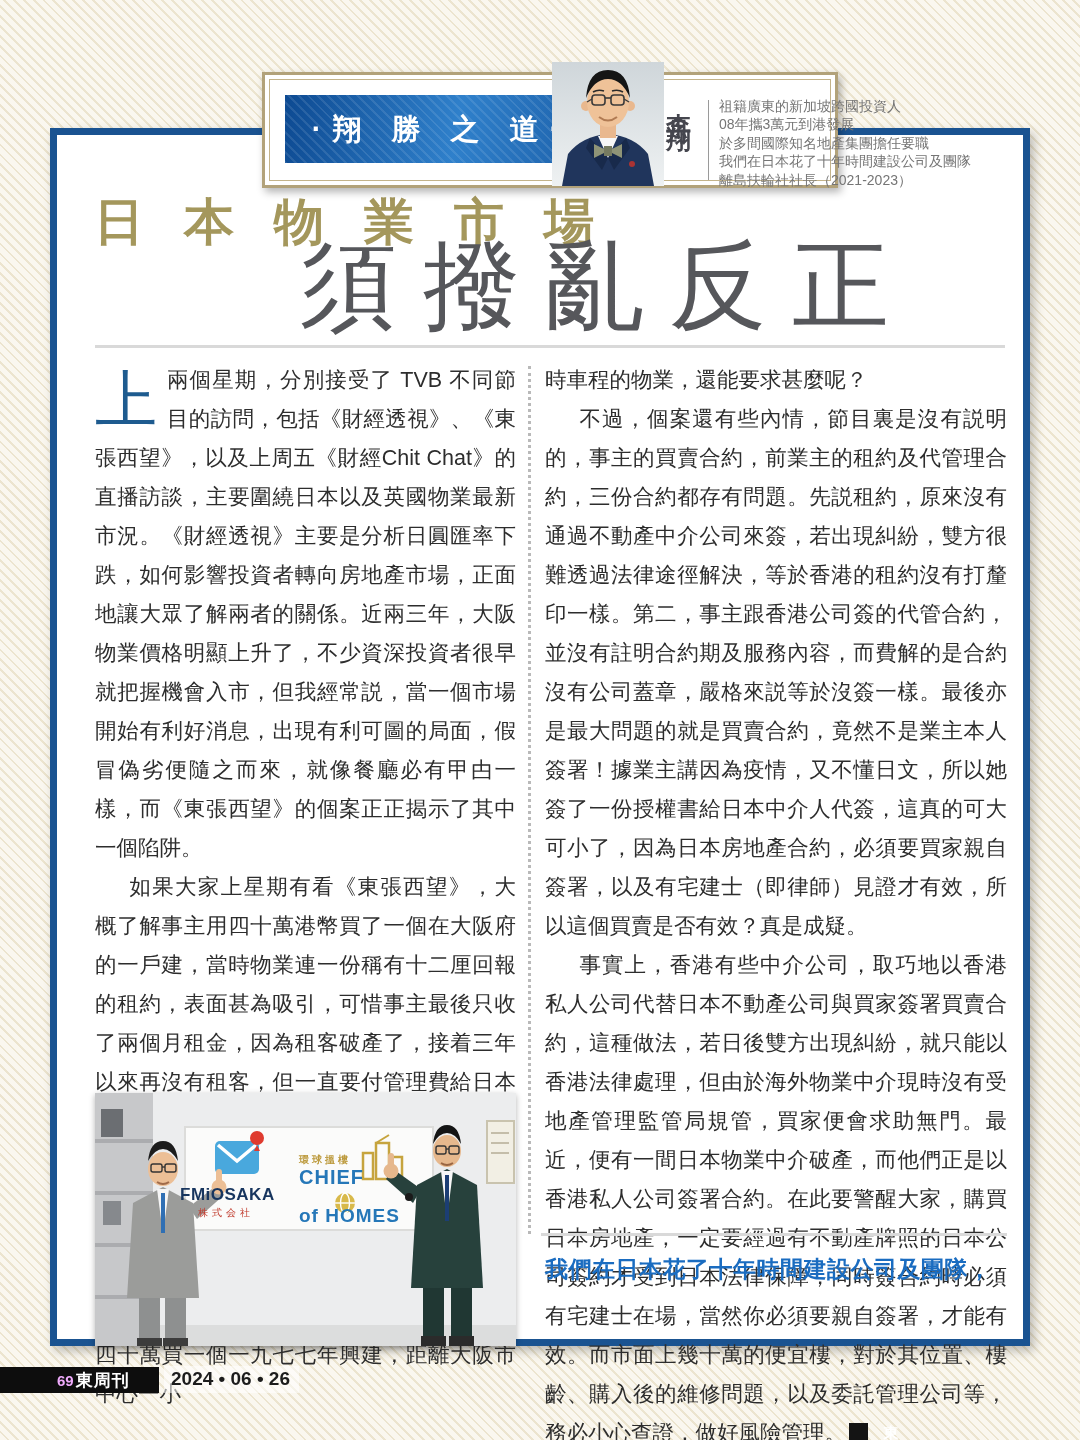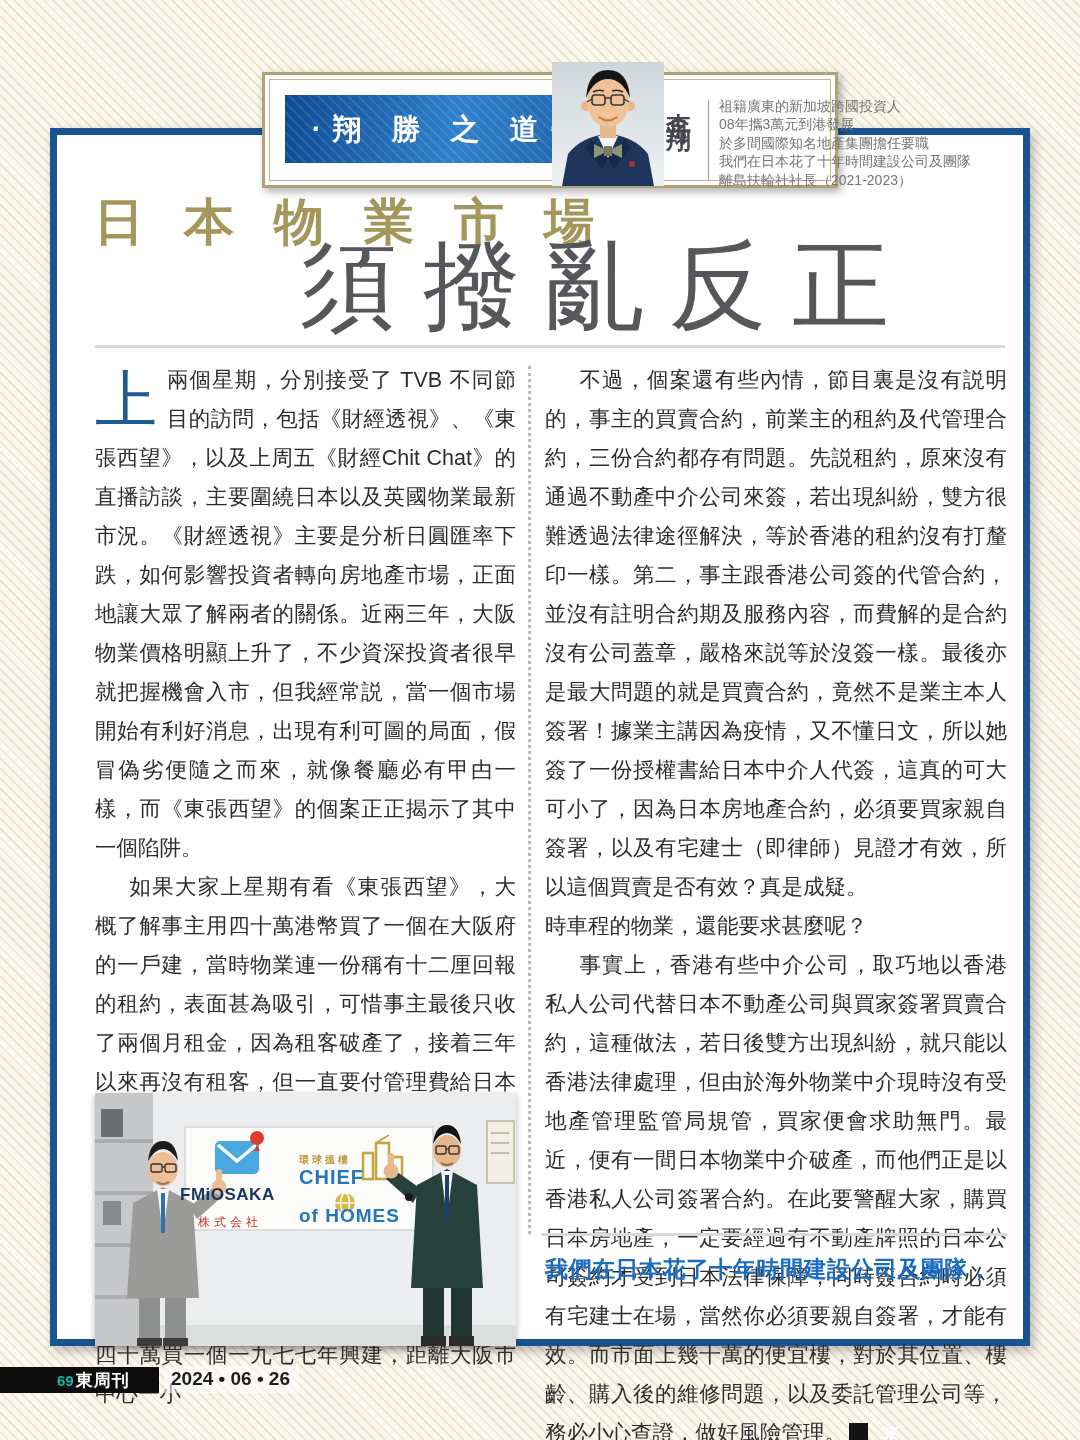--- a/index.html
+++ b/index.html
@@ -44,35 +44,35 @@
   .col-divider{position:absolute;left:528px;top:366px;height:868px;border-left:3px dotted #b9b9b9;z-index:2;}
   .right-rule{position:absolute;left:541px;top:1233px;width:466px;height:3px;background:#d9d9d9;z-index:2;}
   .endmark{display:inline-block;background:#141414;color:#fff;font-size:15px;font-weight:bold;
     width:19px;height:19px;line-height:19px;text-align:center;margin-left:3px;vertical-align:2px;}
   
   .photo{position:absolute;left:95px;top:1093px;width:421px;height:253px;z-index:6;overflow:hidden;
     box-shadow:0 2px 6px rgba(0,0,0,.3);background:#e8e9ea;}
   .photo svg{position:absolute;left:0;top:0;}
   .logo-fm{position:absolute;left:85px;top:92px;width:110px;font-size:17px;font-weight:900;
     color:#17355e;letter-spacing:.5px;z-index:2;}
-  .logo-fm-sub{position:absolute;left:103px;top:113px;font-size:12px;color:#c0392b;letter-spacing:4px;z-index:2;margin-top:8px;}
+  .logo-fm-sub{position:absolute;left:103px;top:113px;font-size:10px;color:#c0392b;letter-spacing:4px;z-index:2;}
   .logo-ch-cn{position:absolute;left:204px;top:60px;font-size:10px;font-weight:bold;color:#bd9b3f;
     letter-spacing:3px;z-index:2;}
   .logo-ch-1{position:absolute;left:204px;top:73px;font-size:20px;font-weight:900;color:#2577b8;
     letter-spacing:1px;z-index:2;}
   .logo-ch-2{position:absolute;left:204px;top:112px;font-size:19px;font-weight:900;color:#2577b8;
     letter-spacing:1px;z-index:2;}
   
   .quote{position:absolute;left:545px;top:1254px;z-index:3;color:#1a6cc0;font-weight:900;white-space:nowrap;}
   .quote-l1{display:block;font-size:23px;line-height:31px;letter-spacing:.5px;}
   .quote-l2{display:block;font-size:29px;line-height:36px;letter-spacing:1.5px;}
   
   .footer-bar{position:absolute;left:0;top:1367px;height:26px;width:159px;background:#0d0d0d;
     display:flex;align-items:center;z-index:2;}
-  .page-num{color:#14b8a6;font-weight:bold;font-size:15px;margin-left:57px;}
+  .page-num{color:#f0abfc;font-weight:bold;font-size:15px;margin-left:57px;}
   .mag-name{color:#fff;font-weight:900;font-size:17px;margin-left:2px;letter-spacing:1px;white-space:nowrap;}
   .footer-date{position:absolute;left:164px;top:1366px;z-index:2;font-size:19px;font-weight:600;color:#1c1c1c;
     background:rgba(255,255,255,.55);padding:2px 9px 3px 7px;white-space:nowrap;}
 </style>
 </head>
 <body>
 
 <div id="canvas">
 
   <div class="page"></div>
@@ -132,22 +132,22 @@
   <div class="title-rule"></div>
 
   <div class="col-left">
     <p class="para"><span class="dropcap">上</span><span>兩個星期，分別接受了 TVB 不同節目的訪問，包括《財經透視》、《東張西望》，以及上周五《財經Chit Chat》的直播訪談，主要圍繞日本以及英國物業最新市況。《財經透視》主要是分析日圓匯率下跌，如何影響投資者轉向房地產市場，正面地讓大眾了解兩者的關係。近兩三年，大阪物業價格明顯上升了，不少資深投資者很早就把握機會入市，但我經常説，當一個市場開始有利好消息，出現有利可圖的局面，假冒偽劣便隨之而來，就像餐廳必有甲甴一樣，而《東張西望》的個案正正揭示了其中一個陷阱。</span></p>
     <p class="para indent"><span>如果大家上星期有看《東張西望》，大概了解事主用四十萬港幣買了一個在大阪府的一戶建，當時物業連一份稱有十二厘回報的租約，表面甚為吸引，可惜事主最後只收了兩個月租金，因為租客破產了，接着三年以來再沒有租客，但一直要付管理費給日本中介公司。節目播出後網民對於事主連「大阪市」與「大阪府」都分不清，買了甚麼位置又不知道，實在「唔抵幫」。這一點我是認同的，因為現今買海外物業實在不能再説甚麼隔山買牛，只要上網Google，實景圖任你看，如何乘車亦很容易搜尋得到。再者，四十萬買一個一九七七年興建，距離大阪市中心一小</span></p>
   </div>
 
   <div class="col-divider"></div>
 
   <div class="col-right">
+    <p class="para"><span>時車程的物業，還能要求甚麼呢？</span></p>
     <p class="para indent"><span>不過，個案還有些內情，節目裏是沒有説明的，事主的買賣合約，前業主的租約及代管理合約，三份合約都存有問題。先説租約，原來沒有通過不動產中介公司來簽，若出現糾紛，雙方很難透過法律途徑解決，等於香港的租約沒有打釐印一樣。第二，事主跟香港公司簽的代管合約，並沒有註明合約期及服務內容，而費解的是合約沒有公司蓋章，嚴格來説等於沒簽一樣。最後亦是最大問題的就是買賣合約，竟然不是業主本人簽署！據業主講因為疫情，又不懂日文，所以她簽了一份授權書給日本中介人代簽，這真的可大可小了，因為日本房地產合約，必須要買家親自簽署，以及有宅建士（即律師）見證才有效，所以這個買賣是否有效？真是成疑。</span></p>
-    <p class="para"><span>時車程的物業，還能要求甚麼呢？</span></p>
     <p class="para indent"><span>事實上，香港有些中介公司，取巧地以香港私人公司代替日本不動產公司與買家簽署買賣合約，這種做法，若日後雙方出現糾紛，就只能以香港法律處理，但由於海外物業中介現時沒有受地產管理監管局規管，買家便會求助無門。最近，便有一間日本物業中介破產，而他們正是以香港私人公司簽署合約。在此要警醒大家，購買日本房地產，一定要經過有不動產牌照的日本公司簽約才受到日本法律保障，同時簽合約時必須有宅建士在場，當然你必須要親自簽署，才能有效。而市面上幾十萬的便宜樓，對於其位置、樓齡、購入後的維修問題，以及委託管理公司等，務必小心查證，做好風險管理。</span><span class="endmark">東</span></p>
   </div>
 
   <div class="right-rule"></div>
 
   <div class="photo">
     <svg width="421" height="253" viewBox="0 0 421 253">
       <defs>
         <linearGradient id="obg" x1="0" y1="0" x2="0" y2="1">
           <stop offset="0" stop-color="#e3e4e6"></stop>

